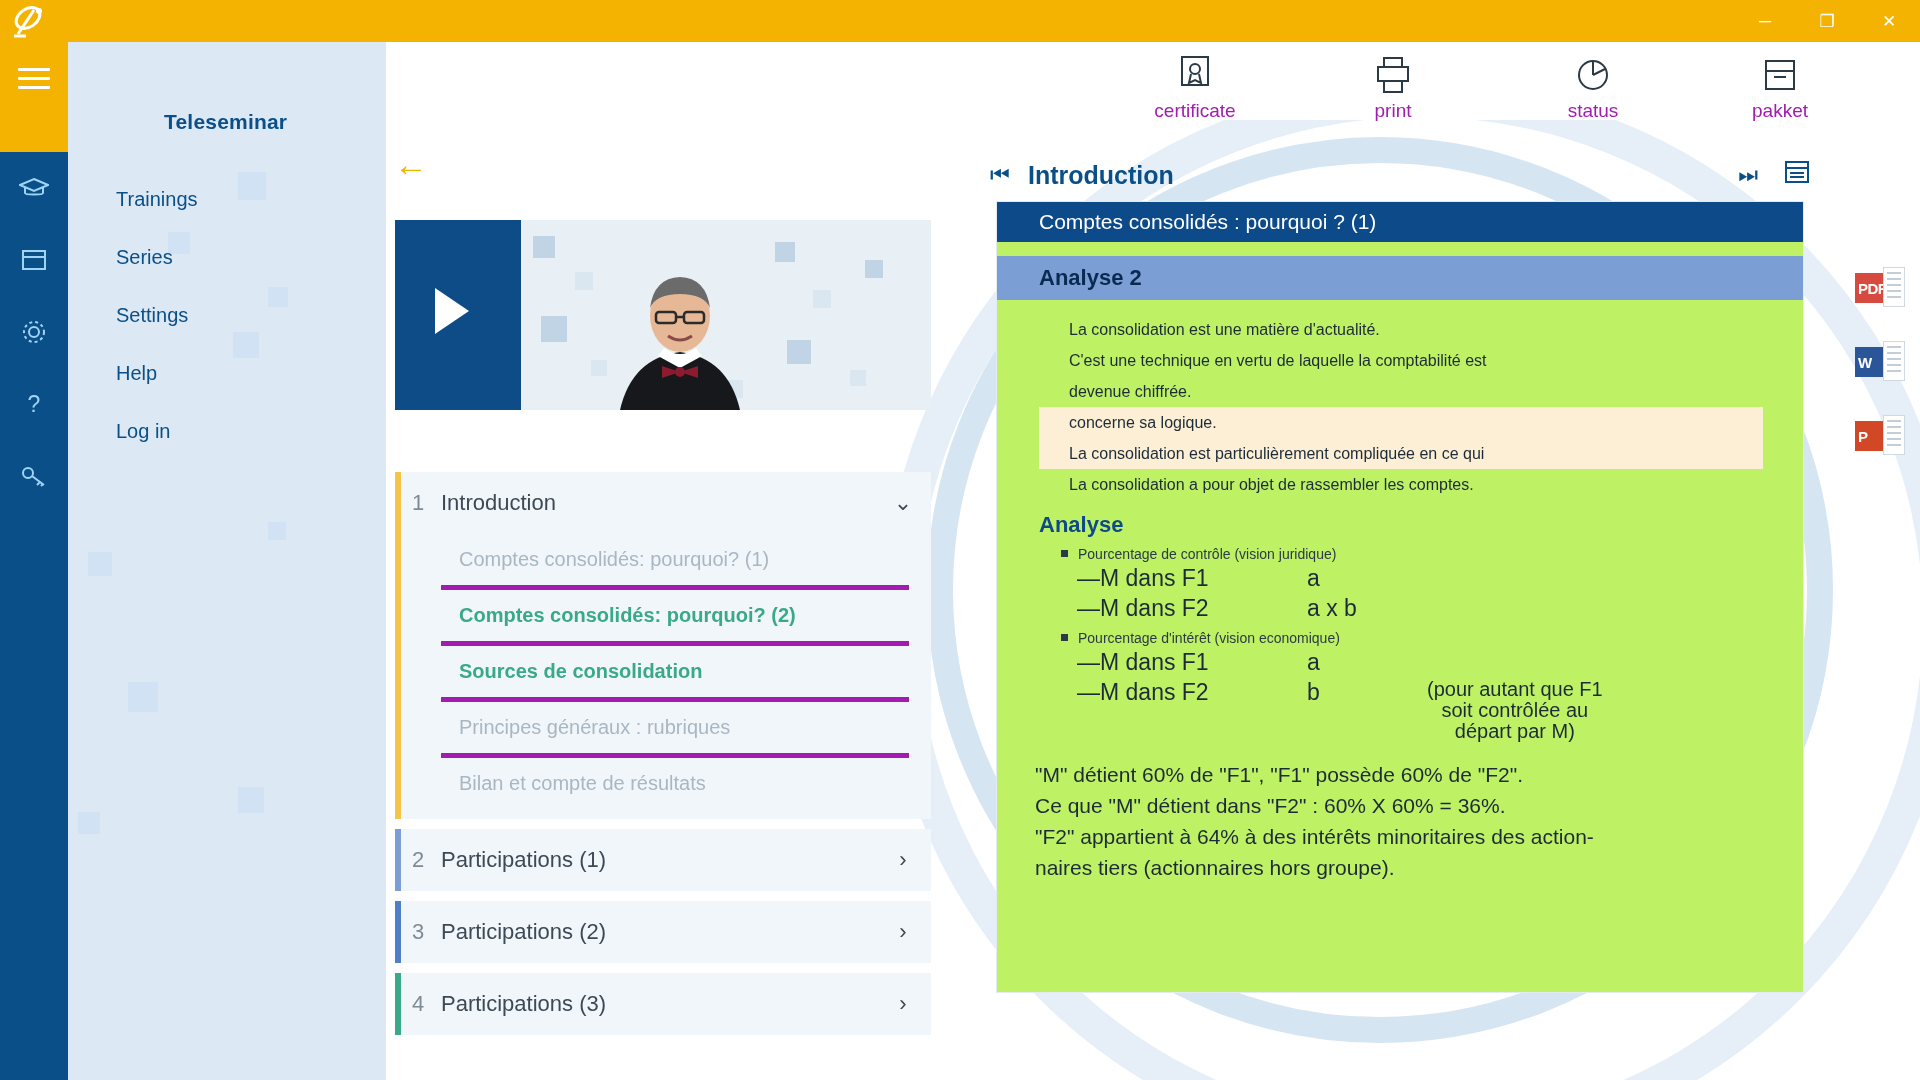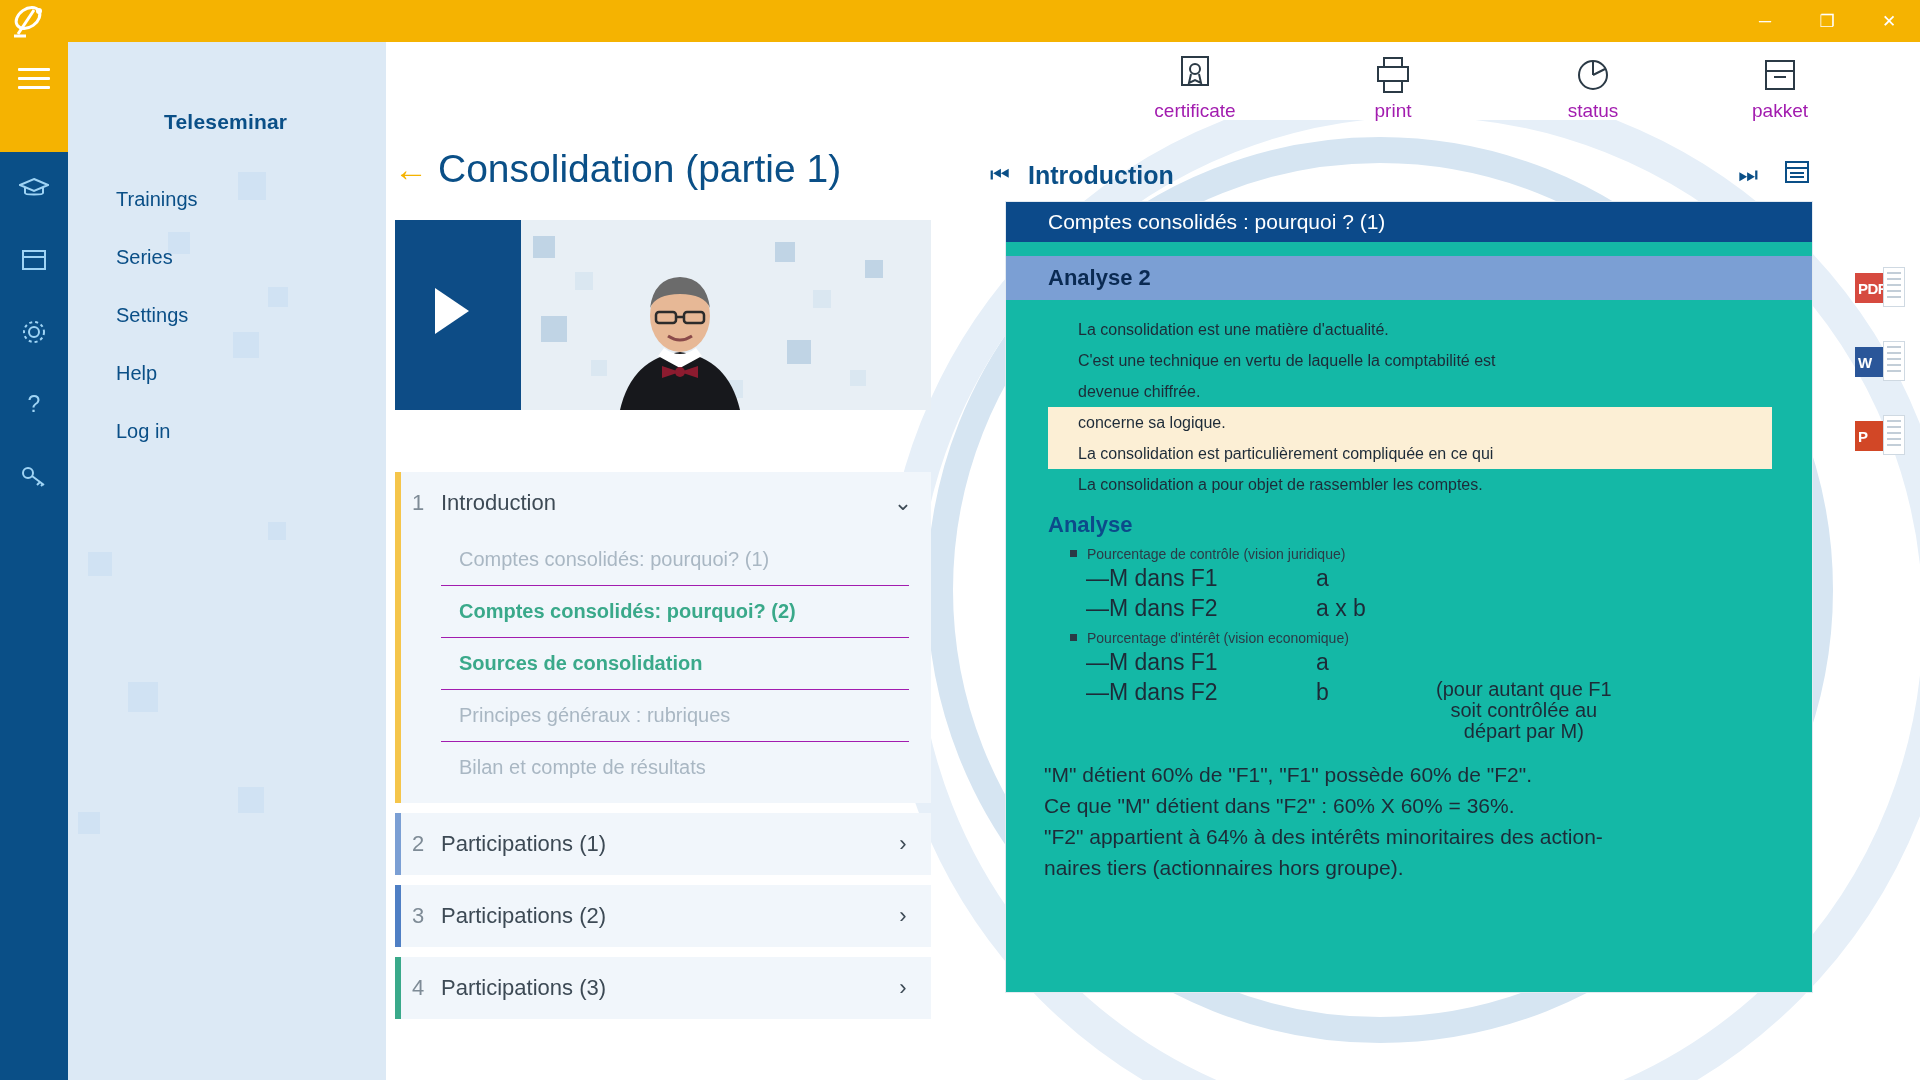--- a/index.html
+++ b/index.html
@@ -100,21 +100,21 @@
     display: flex; align-items: center; height: 62px; position: relative;
   }
   .acc-num {
     width: 46px; text-align: center; font-size: 22px; color: #7e8b96;
   }
   .acc-title { font-size: 22px; color: #3d4a55; flex: 1; }
   .acc-chevron { width: 56px; text-align: center; font-size: 22px; color: #3d4a55; }
   .acc-bar { position: absolute; left: 0; top: 0; width: 6px; height: 100%; }
   .sub-list { padding: 0 22px 10px 46px; }
   .sub-item {
-    font-size: 20px; padding: 14px 0 14px 18px; border-bottom: 1px solid #a21caf;
+    font-size: 20px; padding: 14px 0 14px 18px; border-bottom: 5px solid #a21caf;
   }
   .sub-item.done { color: #a9b7c3; }
   .sub-item.active { color: #3aa98a; font-weight: bold; }
   .sub-item.todo { color: #a9b7c3; }
   .sub-item:last-child { border-bottom: none; }
 
   
   .toolbar { position: absolute; left: 1130px; top: 52px; width: 700px; height: 88px; }
   .tb-item {
     position: absolute; width: 130px; text-align: center; color: #2b3a46;
@@ -124,22 +124,22 @@
 
   
   .reader { position: absolute; left: 990px; top: 150px; width: 820px; height: 890px; }
   .reader-head { position: relative; height: 50px; display: flex; align-items: center; }
   .rh-prev { font-size: 22px; color: #0a4f87; width: 38px; text-align: left; }
   .rh-title { font-size: 25px; font-weight: bold; color: #0a4f87; }
   .rh-right { position: absolute; right: 0; top: 0; display: flex; align-items: center; height: 50px; gap: 26px; }
   .rh-icon { font-size: 22px; color: #0a4f87; }
 
   .slide {
-    position: absolute; left: 16px; top: 52px; width: 806px; height: 790px;
-    background: #14b8a6; box-shadow: 0 0 0 1px #e3eaf1;
+    position: absolute; left: 7px; top: 52px; width: 806px; height: 790px;
+    background: #bef264; box-shadow: 0 0 0 1px #e3eaf1;
   }
   .slide-bar-dark {
     height: 40px; background: #0c4a8a; color: #ffffff;
     display: flex; align-items: center; padding-left: 42px; font-size: 21px;
   }
   .slide-bar-light {
     height: 44px; background: #7b9fd4; color: #0a2a52;
     display: flex; align-items: center; padding-left: 42px;
     font-size: 22px; font-weight: bold; margin-top: 14px;
   }
@@ -294,21 +294,20 @@
             <path d="M12 21 h12" stroke="#2b3a46" stroke-width="2"></path>
           </svg>
       </div>
       <div class="tb-label">pakket</div>
     </div>
   </div>
 
   <div class="main">
     <div class="page-head">
       <div class="back-arrow">←</div>
-      <div class="page-title">Consolidation (partie 1)</div>
     </div>
 
     <div class="video">
       <div class="sq" style="left:138px; top:16px; width:22px; height:22px;"></div>
       <div class="sq l" style="left:180px; top:52px; width:18px; height:18px;"></div>
       <div class="sq" style="left:146px; top:96px; width:26px; height:26px;"></div>
       <div class="sq l" style="left:196px; top:140px; width:16px; height:16px;"></div>
       <div class="sq" style="left:380px; top:22px; width:20px; height:20px;"></div>
       <div class="sq l" style="left:418px; top:70px; width:18px; height:18px;"></div>
       <div class="sq" style="left:392px; top:120px; width:24px; height:24px;"></div>

